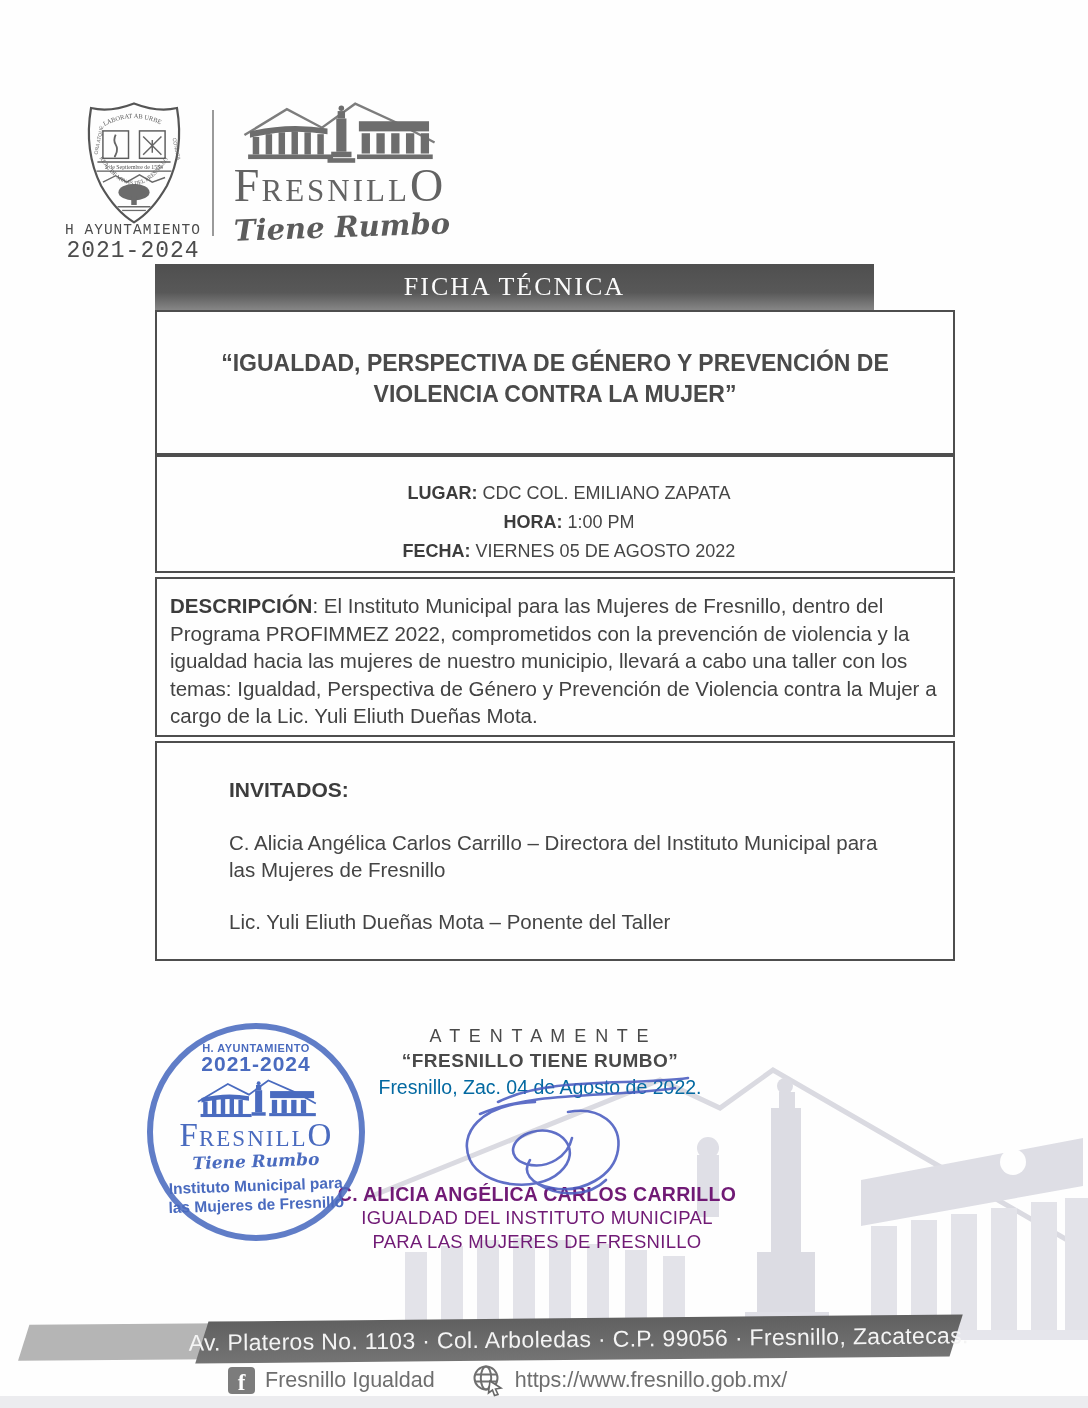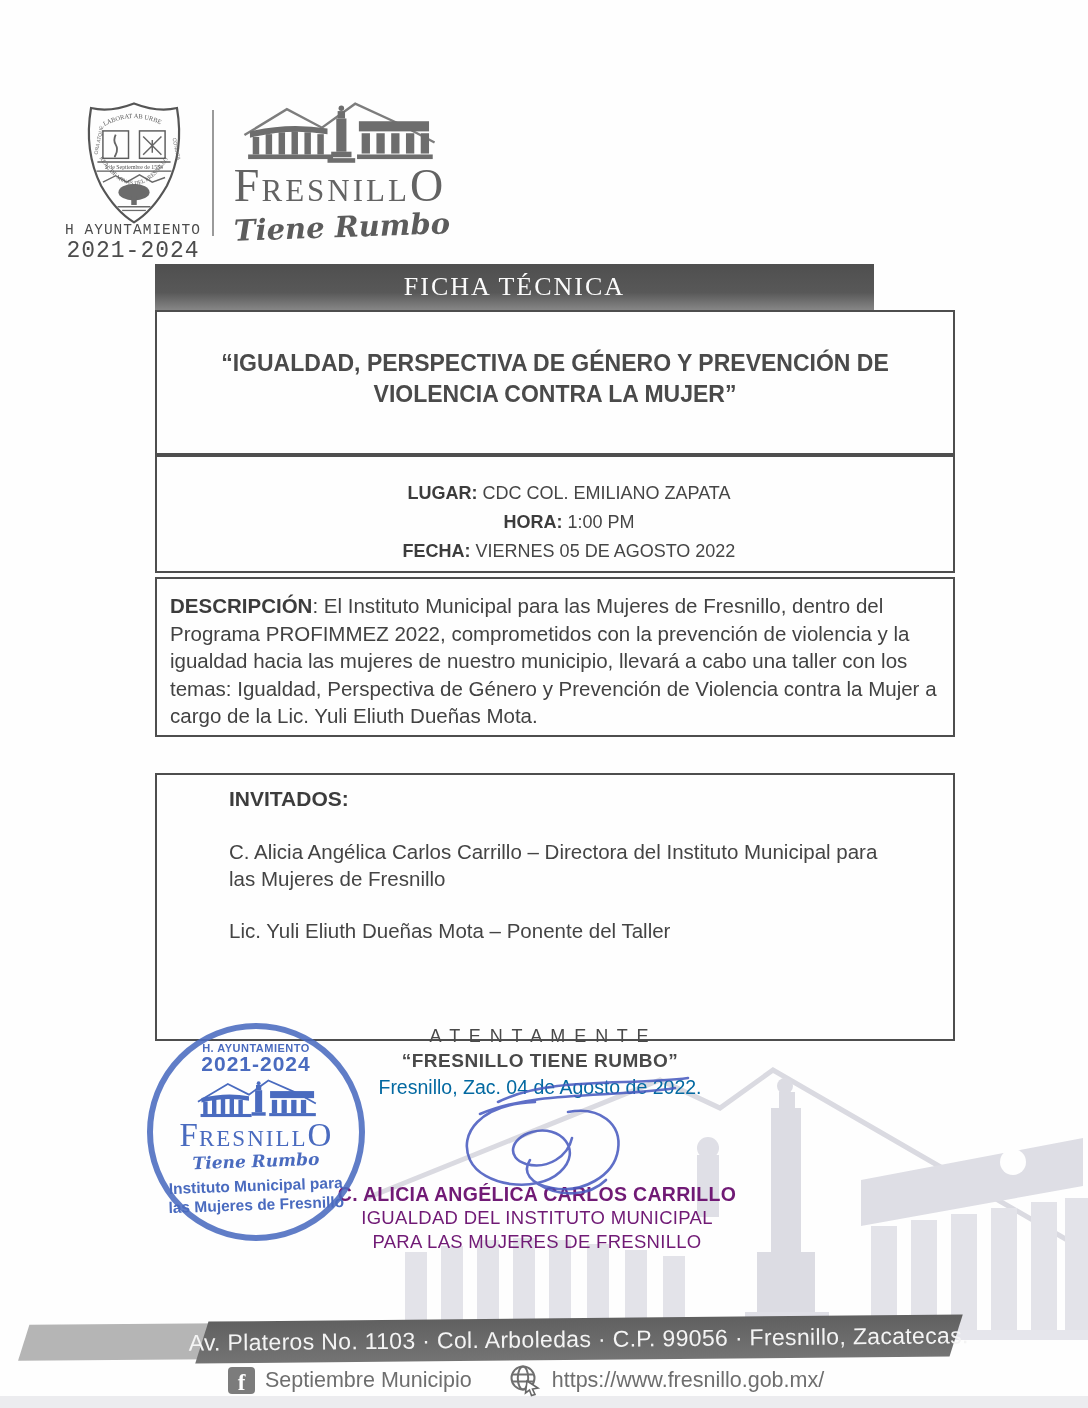--- a/index.html
+++ b/index.html
@@ -29,21 +29,21 @@
               display:flex; align-items:center; justify-content:center;
               font-family:"Liberation Serif", serif; font-size:26px; letter-spacing:2px; color:#fbfbfb; }
   .box { position:absolute; left:155px; width:800px; border:2px solid #4e4e4e; background:transparent; }
   .title-box { top:310px; height:145px; text-align:center; padding-top:36px;
                font-weight:bold; font-size:23px; color:#4a4a4a; line-height:31px; }
   .details-box { top:455px; height:118px; text-align:center; padding-top:22px;
                  font-size:18px; color:#454545; line-height:29px;padding-left:28px; }
   .details-box b, .desc-box b, .invit-heading { font-weight:bold; color:#3c3c3c; }
   .desc-box { top:577px; height:160px; padding:13px 16px 0 13px; font-size:20.5px;
               color:#424242; line-height:27.5px; text-align:left; }
-  .invit-box { top:773px; height:268px; padding:10px 58px 0 72px; font-size:20.5px;
+  .invit-box { top:741px; height:220px; padding:33px 58px 0 72px; font-size:20.5px;
                color:#444444; line-height:27px; }
   .invit-heading { font-size:21px; margin-bottom:26px; }
   .invit-item { margin-bottom:25px; }
 
   
   .watermark { position:absolute; left:365px; top:1040px; width:723px; height:300px; z-index:0; }
 
   
   .closing { position:absolute; left:335px; top:1026px; width:410px; text-align:center; z-index:2; color:#494949; }
   .closing .aten { font-size:18px; letter-spacing:2px; }
@@ -268,21 +268,21 @@
       <div>las Mujeres de Fresnillo</div>
     </div>
   </div>
 
   <div class="footer-lightband"></div>
   <div class="footer-bar">
     <div class="addr">Av. Plateros No. 1103 · Col. Arboledas · C.P. 99056 · Fresnillo, Zacatecas.</div>
   </div>
   <div class="social-row">
     <div class="fb-icon">f</div>
-    <div class="social-label">Septiembre Municipio</div>
+    <div class="social-label">Fresnillo Igualdad</div>
     <svg class="globe-svg" viewBox="0 0 34 34" aria-hidden="true">
       <g fill="none" stroke="#6f6f6f" stroke-width="2">
         <circle cx="15" cy="15" r="11.5"></circle>
         <ellipse cx="15" cy="15" rx="5.2" ry="11.5"></ellipse>
         <line x1="4" y1="11.5" x2="26" y2="11.5"></line>
         <line x1="4" y1="18.5" x2="26" y2="18.5"></line>
       </g>
       <path d="M19,18 L30,25 L24.5,26 L27,31.5 L23.5,32.5 L21.5,27 L17.5,30 Z" fill="#ffffff" stroke="#676767" stroke-width="1.6"></path>
     </svg>
     <div class="social-label">https://www.fresnillo.gob.mx/</div>

